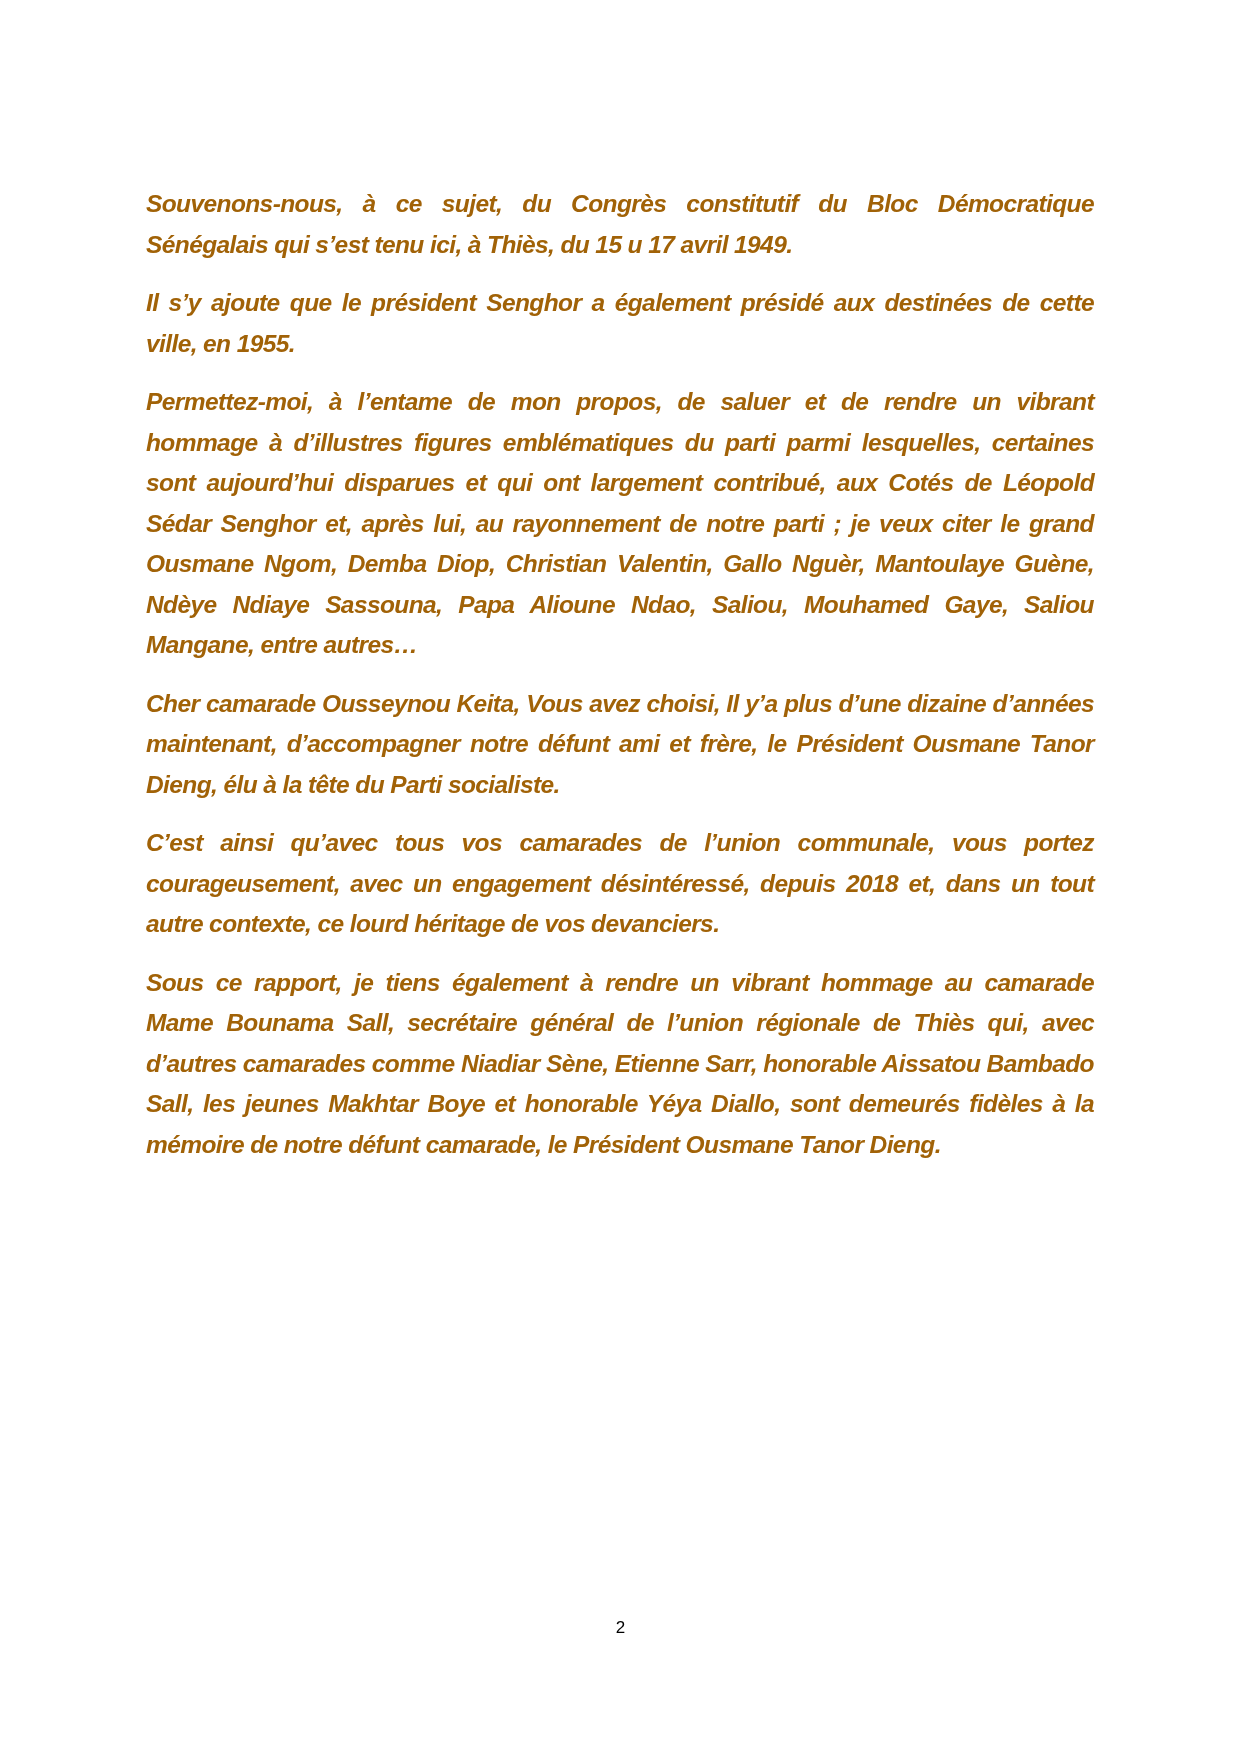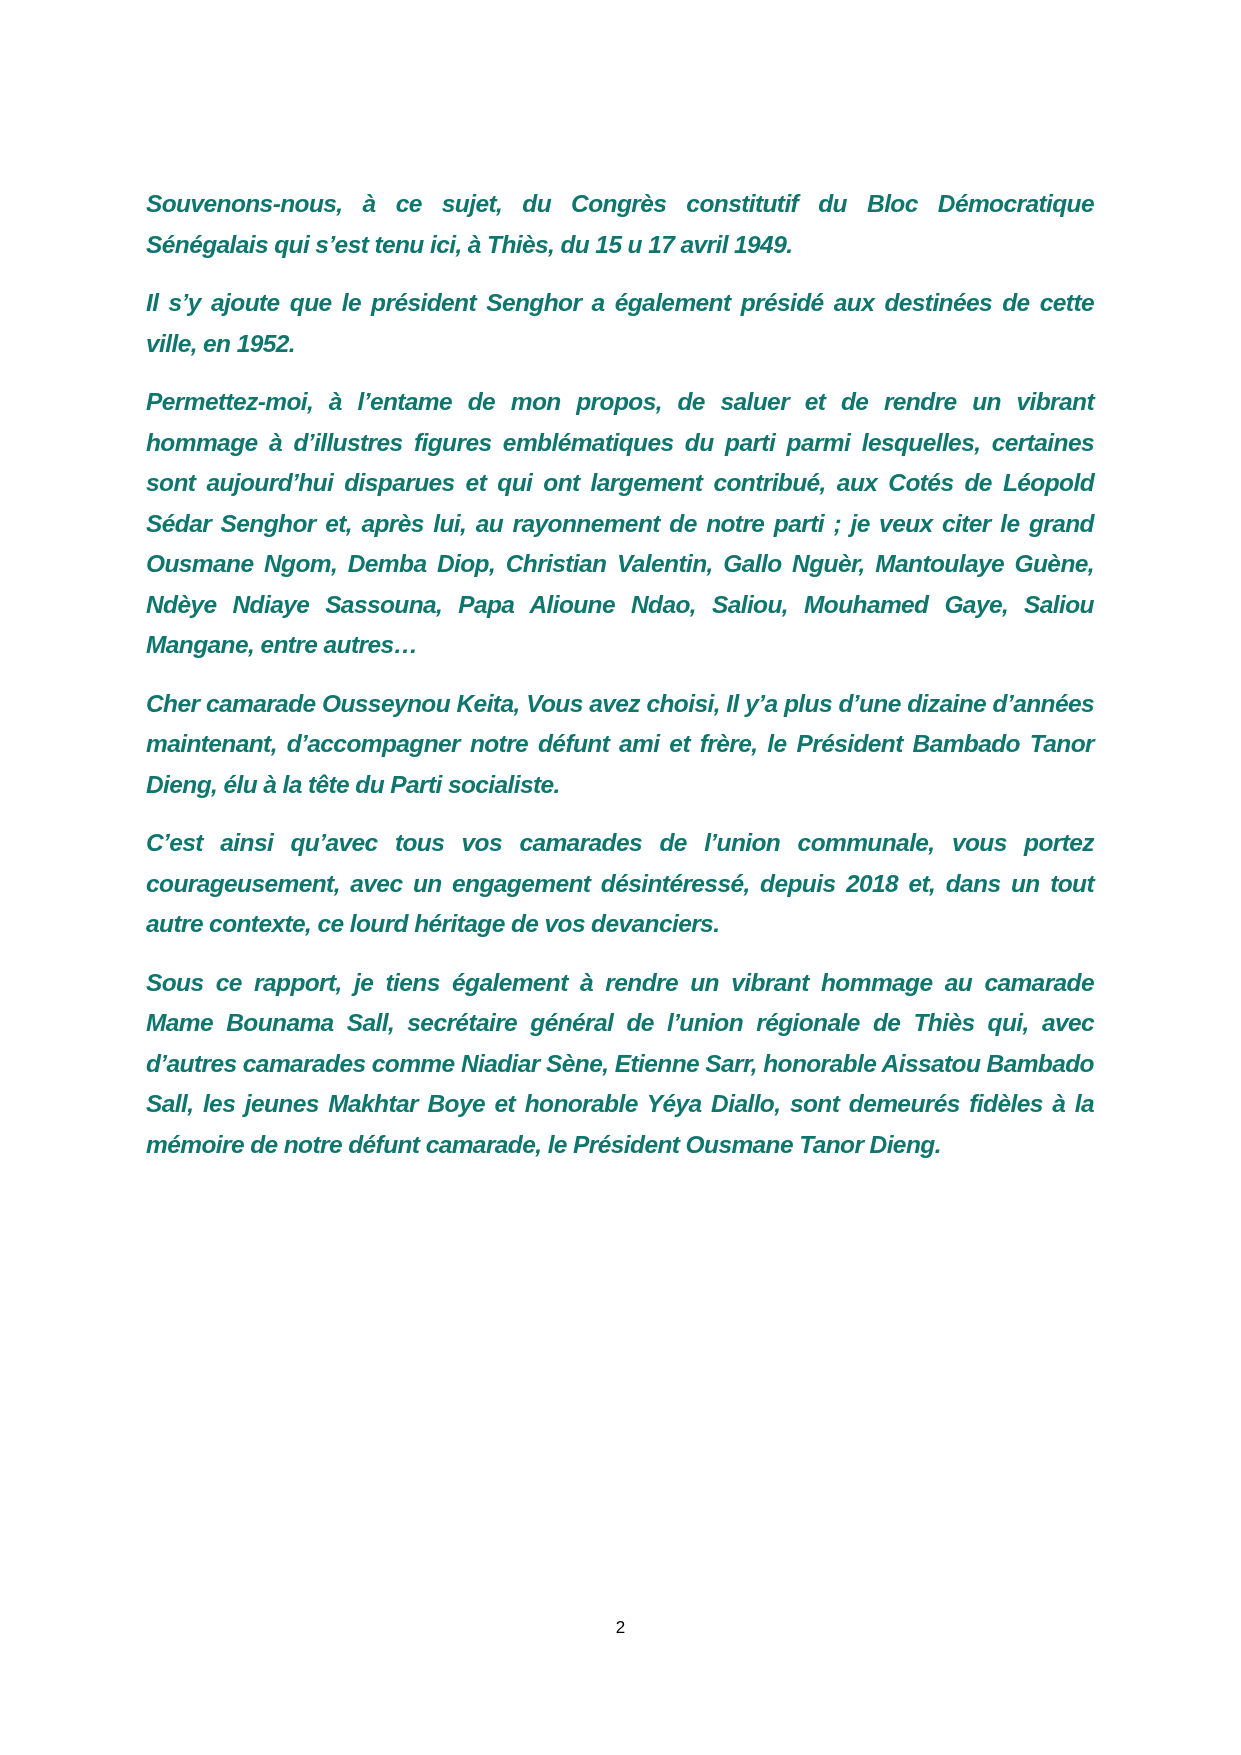--- a/index.html
+++ b/index.html
@@ -7,21 +7,21 @@
   .page {
     position: absolute;
     left: 146px;
     top: 184px;
     width: 948px;
     font-family: "Liberation Sans", sans-serif;
     font-style: italic;
     font-weight: bold;
     font-size: 24.5px;
     line-height: 40.5px;
-    color: #0f766e;
+    color: #a16207;
     letter-spacing: -0.6px;
   }
   .page p {
     margin: 0 0 18px 0;
     text-align: justify;
   }
   .page-number {
     position: absolute;
     left: 0;
     width: 1241px;
@@ -30,20 +30,20 @@
     font-family: "Liberation Sans", sans-serif;
     font-size: 17px;
     color: #000000;
   }
 </style>
 </head>
 <body>
 
 <div class="page">
   <p>Souvenons-nous, à ce sujet, du Congrès constitutif du Bloc Démocratique Sénégalais qui s’est tenu ici, à Thiès, du 15 u 17 avril 1949.</p>
-  <p>Il s’y ajoute que le président Senghor a également présidé aux destinées de cette ville, en 1952.</p>
+  <p>Il s’y ajoute que le président Senghor a également présidé aux destinées de cette ville, en 1955.</p>
   <p>Permettez-moi, à l’entame de mon propos, de saluer et de rendre un vibrant hommage à d’illustres figures emblématiques du parti parmi lesquelles, certaines sont aujourd’hui disparues et qui ont largement contribué, aux Cotés de Léopold Sédar Senghor et, après lui, au rayonnement de notre parti ; je veux citer le grand Ousmane Ngom, Demba Diop, Christian Valentin, Gallo Nguèr, Mantoulaye Guène, Ndèye Ndiaye Sassouna, Papa Alioune Ndao, Saliou, Mouhamed Gaye, Saliou Mangane, entre autres…</p>
-  <p>Cher camarade Ousseynou Keita, Vous avez choisi, Il y’a plus d’une dizaine d’années maintenant, d’accompagner notre défunt ami et frère, le Président Bambado Tanor Dieng, élu à la tête du Parti socialiste.</p>
+  <p>Cher camarade Ousseynou Keita, Vous avez choisi, Il y’a plus d’une dizaine d’années maintenant, d’accompagner notre défunt ami et frère, le Président Ousmane Tanor Dieng, élu à la tête du Parti socialiste.</p>
   <p>C’est ainsi qu’avec tous vos camarades de l’union communale, vous portez courageusement, avec un engagement désintéressé, depuis 2018 et, dans un tout autre contexte, ce lourd héritage de vos devanciers.</p>
   <p>Sous ce rapport, je tiens également à rendre un vibrant hommage au camarade Mame Bounama Sall, secrétaire général de l’union régionale de Thiès qui, avec d’autres camarades comme Niadiar Sène, Etienne Sarr, honorable Aissatou Bambado Sall, les jeunes Makhtar Boye et honorable Yéya Diallo, sont demeurés fidèles à la mémoire de notre défunt camarade, le Président Ousmane Tanor Dieng.</p>
 </div>
 
 <div class="page-number">2</div>
 
 </body></html>

